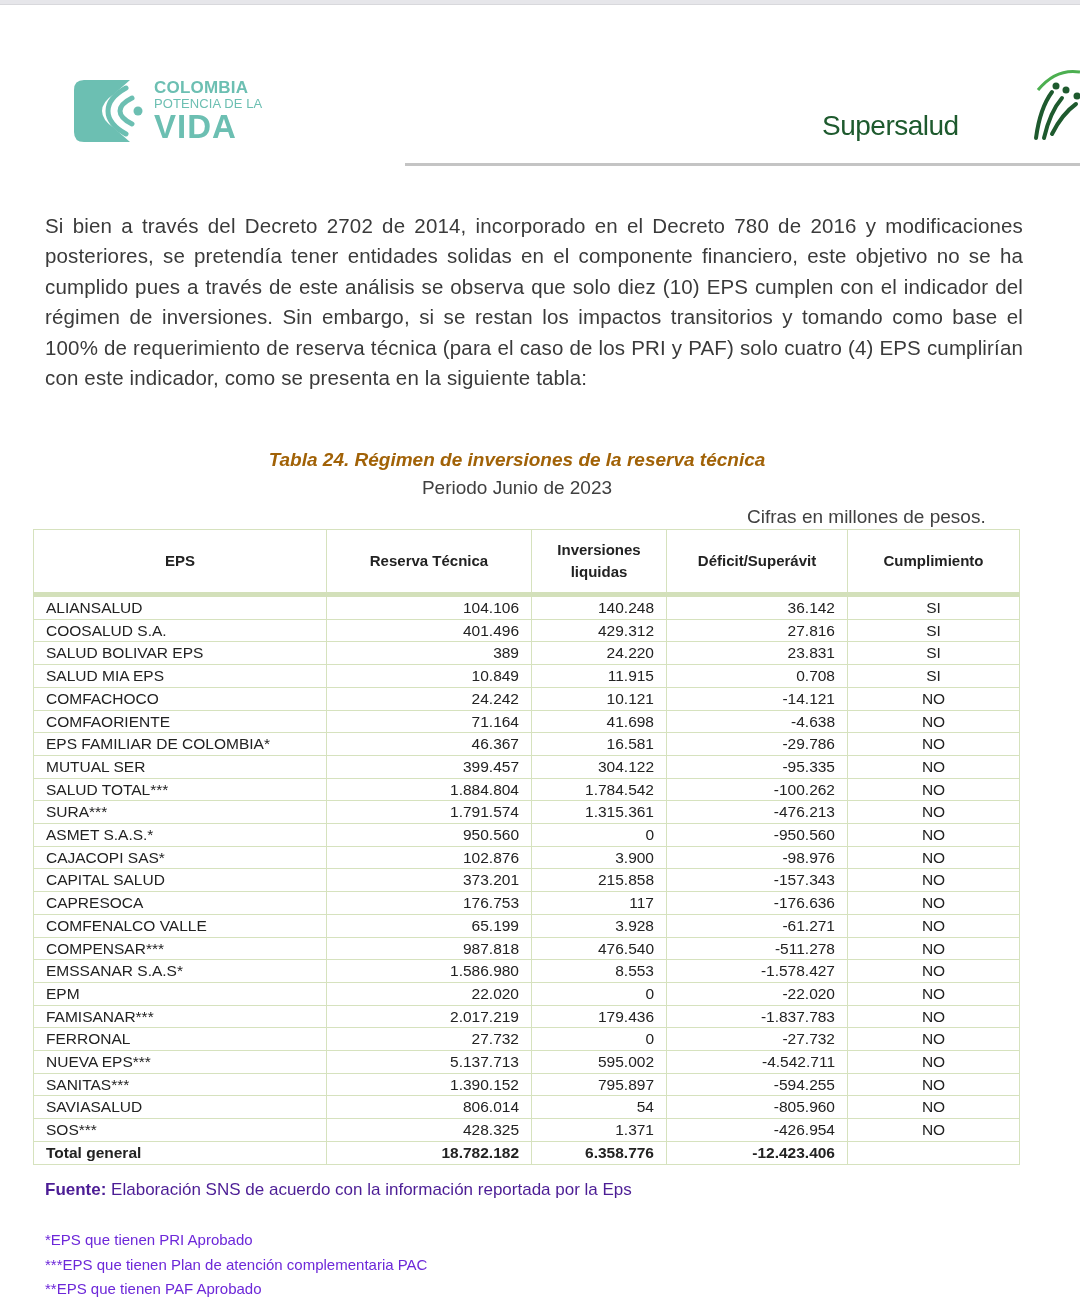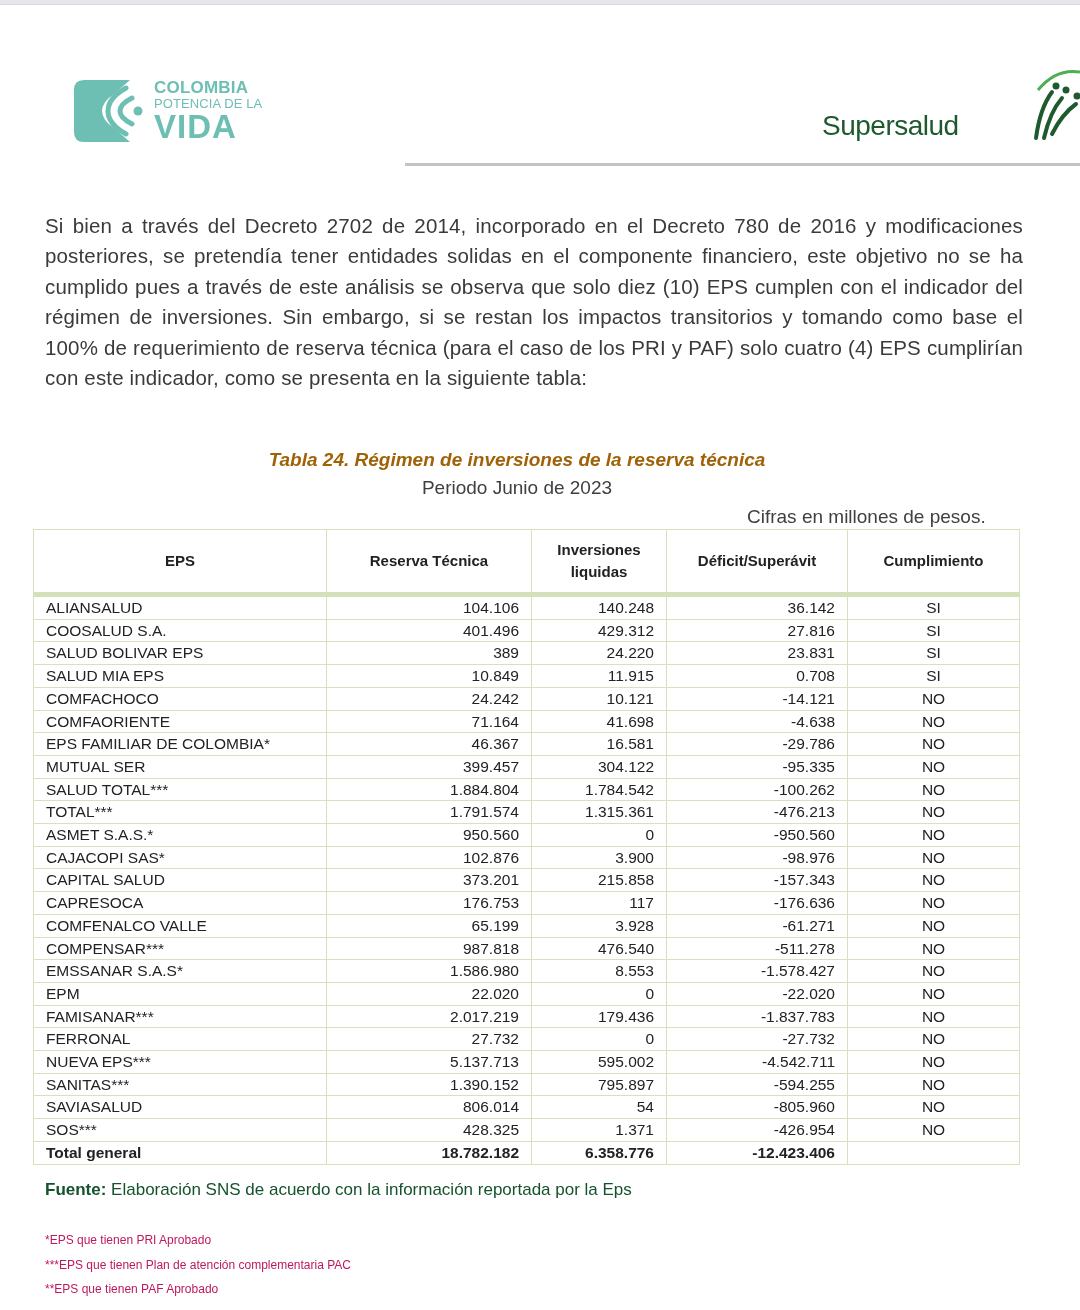--- a/index.html
+++ b/index.html
@@ -39,23 +39,23 @@
     font-size: 15.5px; color: #222;
   }
   table.data th, table.data td { border: 1.5px solid #d6e2be; padding: 0 12px; white-space: nowrap; overflow: hidden; }
   table.data thead th { height: 62px; font-weight: bold; font-size: 15px; text-align: center; line-height: 22px; border-bottom: 5px solid #d3e0ba; }
   table.data tbody td { height: 21.7px; line-height: 21.7px; }
   table.data td.name { text-align: left; }
   table.data td.num { text-align: right; }
   table.data td.ctr { text-align: center; }
   table.data tr.total td { font-weight: bold; }
 
-  .source { position: absolute; left: 45px; top: 1180px; font-size: 17px; color: #14532d; }
+  .source { position: absolute; left: 45px; top: 1180px; font-size: 17px; color: #4c1d95; }
   .source b { font-weight: bold; }
-  .notes { position: absolute; left: 45px; top: 1228px; font-size: 12px; line-height: 24.5px; color: #be185d; }
+  .notes { position: absolute; left: 45px; top: 1228px; font-size: 15px; line-height: 24.5px; color: #6d28d9; }
 </style>
 </head>
 <body>
 
 <div class="topbar"></div>
 
 <div class="logo-left">
   <svg class="mark" viewBox="0 0 70 62">
     <path d="M10 0 H56 L40 14 Q28 22 28 31 Q28 40 40 48 L56 62 H10 Q0 62 0 52 V10 Q0 0 10 0 Z" fill="#6cbfb2"></path>
     <path d="M52 8 Q34 18 34 31 Q34 44 52 54" stroke="#6cbfb2" stroke-width="5" fill="none" stroke-linecap="round"></path>
@@ -165,21 +165,21 @@
         <td class="ctr">NO</td>
       </tr>
       <tr>
         <td class="name">SALUD TOTAL***</td>
         <td class="num">1.884.804</td>
         <td class="num">1.784.542</td>
         <td class="num">-100.262</td>
         <td class="ctr">NO</td>
       </tr>
       <tr>
-        <td class="name">TOTAL***</td>
+        <td class="name">SURA***</td>
         <td class="num">1.791.574</td>
         <td class="num">1.315.361</td>
         <td class="num">-476.213</td>
         <td class="ctr">NO</td>
       </tr>
       <tr>
         <td class="name">ASMET S.A.S.*</td>
         <td class="num">950.560</td>
         <td class="num">0</td>
         <td class="num">-950.560</td>

